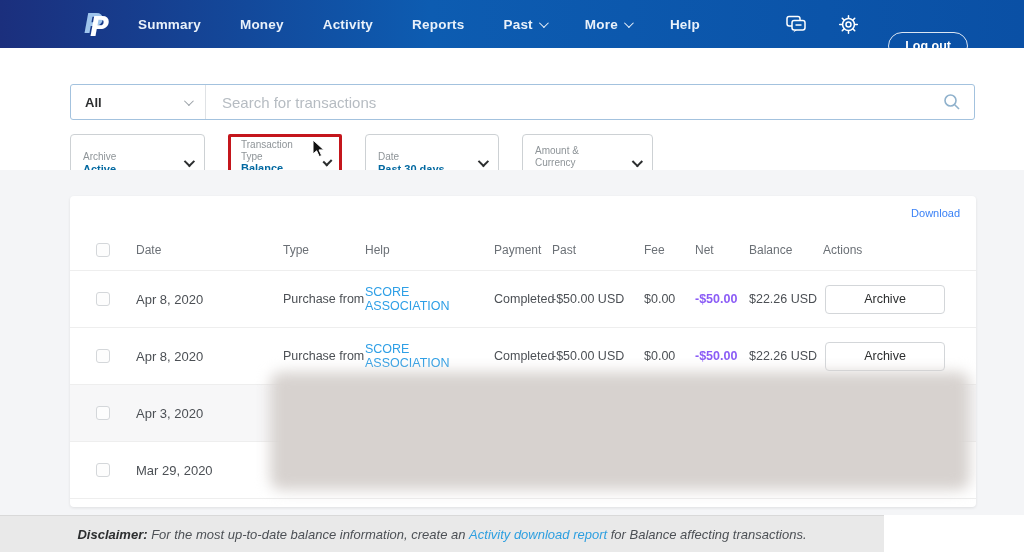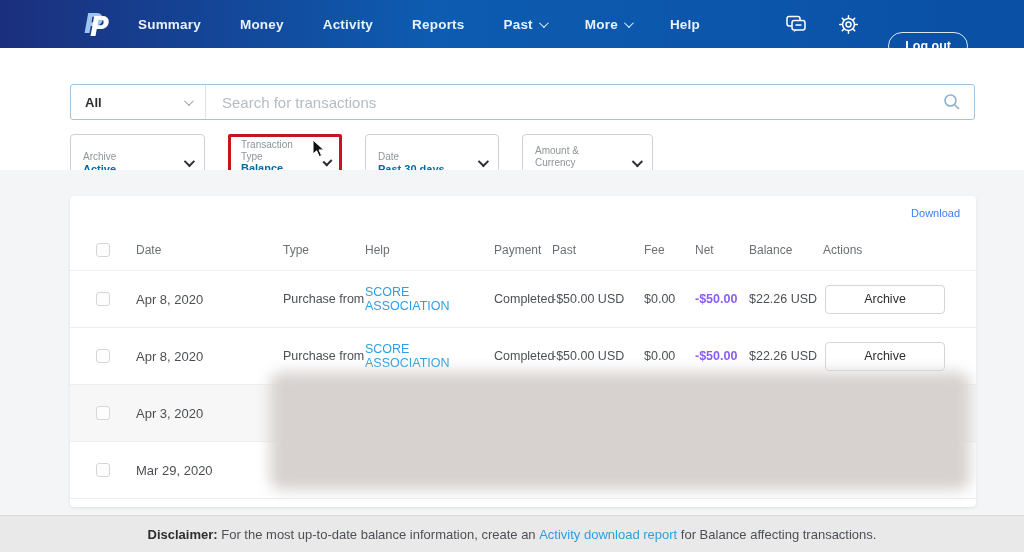--- a/index.html
+++ b/index.html
@@ -74,23 +74,23 @@
   }
   .bottom-line { border-top:1px solid #eeeeee; }
 
   .redacted {
     position:absolute; left:200px; top:176px; width:700px; height:118px;
     background:#d7d2cf; border-radius:12px; filter:blur(7px); pointer-events:none;
   }
 
   
   .footer {
-    position:absolute; left:0; top:515px; width:1024px; height:37px; background:#e9e9e9;
+    position:absolute; left:0; top:515px; width:884px; height:37px; background:#e9e9e9;
     border-top:1px solid #d9d9d9; display:flex; align-items:center; justify-content:center;
-    font-size:13px; color:#4c5055;
+    font-size:13px; color:#4c5055;font-style:italic;
   }
   .footer b { color:#2c2e2f; }
   .footer a { color:#2d9fe0; text-decoration:none; cursor:pointer; }
   .footer span { white-space:pre; }
 
   .cursor { position:absolute; left:312px; top:139px; z-index:50; pointer-events:none; }
 </style>
 </head>
 <body>
 

